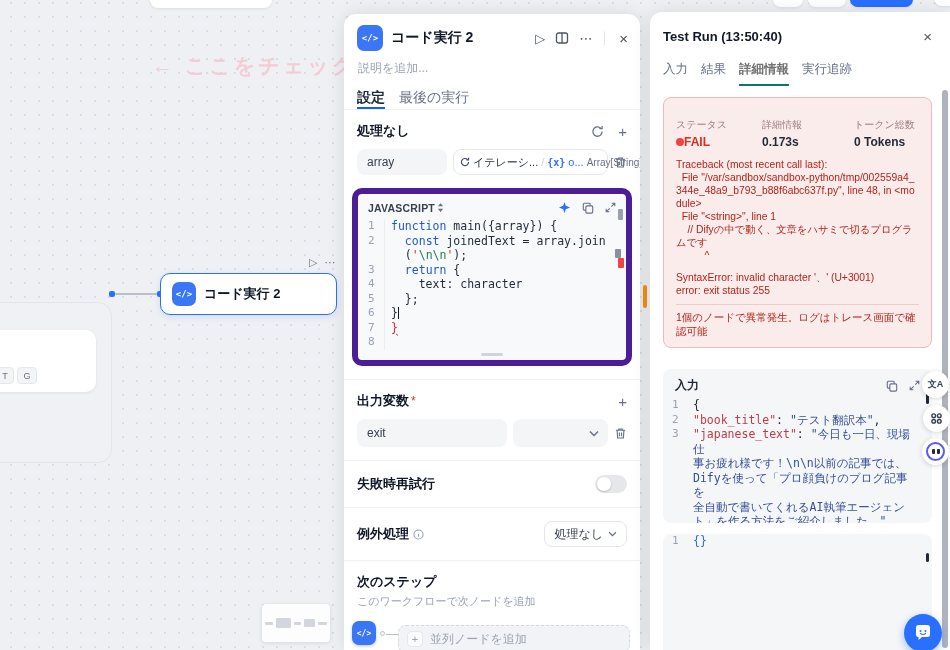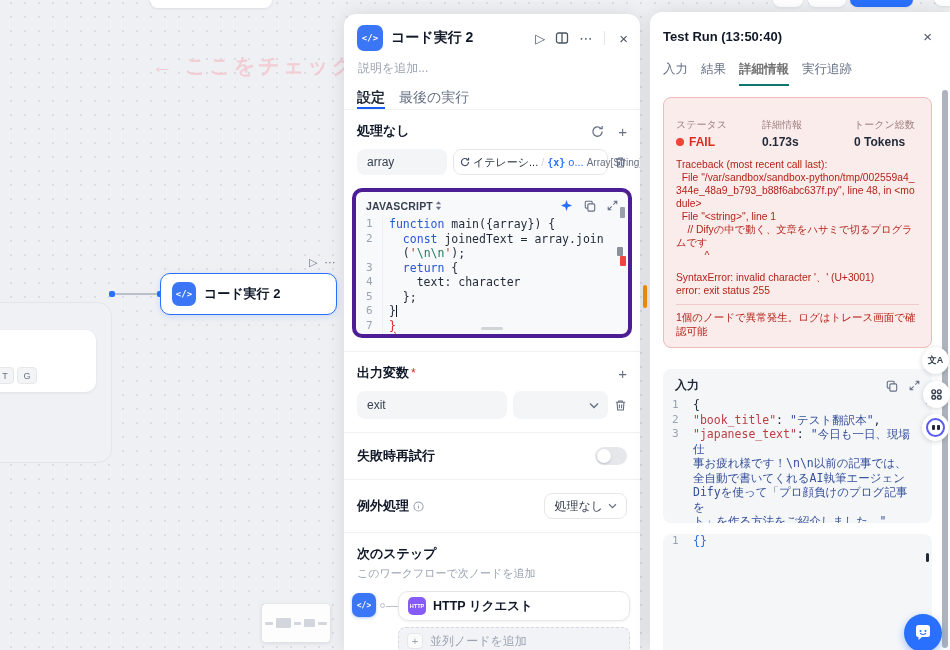--- a/index.html
+++ b/index.html
@@ -75,22 +75,22 @@
     padding:0 10px; font-size:12px; color:#374151; }
   .f-array { width:90px; }
   .var-tag { flex:1; height:26px; background:#fff; border:1px solid #e5e7eb; border-radius:8px;
     display:flex; align-items:center; gap:3px; padding:0 6px; min-width:0; }
   .var-tag .src { font-size:11px; color:#1f2937; white-space:nowrap; }
   .var-tag .slash { color:#d1d5db; font-size:11px; }
   .var-tag .vx { color:#2970ff; font-weight:bold; font-size:10px; font-family:"DejaVu Sans Mono",monospace; }
   .var-tag .vname { color:#2970ff; font-size:11px; }
   .var-tag .vtype { color:#667085; font-size:10px; margin-left:auto; white-space:nowrap; }
 
-  .editor { margin:13px 8px 0 8px; background:#f8f9fb; border:4px solid #4c1d95; border-radius:10px;
-    height:150px; position:relative; overflow:hidden; }
+  .editor { margin:13px 8px 0 8px; background:#f8f9fb; border:6px solid #4c1d95; border-radius:10px;
+    height:178px; position:relative; overflow:hidden; }
   .ed-head { display:flex; align-items:center; padding:7px 10px 3px 10px; gap:10px; }
   .ed-lang { font-size:10.5px; font-weight:bold; color:#374151; letter-spacing:.2px; display:flex; align-items:center; gap:2px; }
   .ed-tools { margin-left:auto; display:flex; gap:11px; align-items:center; }
   .code-area { font-family:"DejaVu Sans Mono","Liberation Mono",monospace; font-size:11.5px; line-height:14.5px; padding:2px 14px 0 0; }
   .code-line { display:flex; }
   .ln { width:26px; text-align:left; padding-left:10px; color:#9aa3b2; flex:0 0 auto; font-size:11px; }
   .lc { white-space:pre; border-left:1px solid #eceef2; padding-left:6px; min-height:14.5px; }
   .tok-kw { color:#2457d6; } .tok-pl { color:#1f2937; } .tok-str { color:#c0392b; }
   .tok-esc { color:#1a7f5a; } .tok-err { color:#e02424; text-decoration:underline wavy #e02424 1px; }
   .caret { display:inline-block; width:1.5px; height:12px; background:#101828; vertical-align:-2px; }
@@ -132,42 +132,42 @@
   .rp-title-row { display:flex; align-items:center; }
   .rp-title { font-size:13px; font-weight:bold; color:#101828; flex:1; }
   .rp-tabs { display:flex; gap:13px; margin-top:16px; }
   .rp-tab { font-size:12.5px; color:#667085; padding-bottom:6px; cursor:pointer; }
   .rp-tab.active { color:#737373; font-weight:bold; border-bottom:2px solid #0f766e; }
   .status-card { margin-top:11px; background:#fbecec; border:1px solid #f1b9b9; border-radius:8px;
     padding:20px 12px 8px 12px; }
   .st-grid { display:grid; grid-template-columns:86px 92px 1fr; }
   .st-h { font-size:10px; color:#a08080; }
   .st-v { font-size:12px; font-weight:600; color:#1f2937; margin-top:3px; }
-  .st-fail { color:#d92d20; display:flex; align-items:center; gap:5px; }
+  .st-fail { color:#d92d20; display:flex; align-items:center; }
   .st-fail .dot { width:8px; height:8px; background:#f04438; border-radius:50%; }
   .tb { margin-top:9px; font-size:10.3px; line-height:13px; color:#b42318; word-break:break-all; white-space:pre-wrap; }
   .tb-line:empty { height:9px; }
   .st-div { height:1px; background:#f0caca; margin:7px 0 6px 0; }
   .st-summary { font-size:10.5px; color:#b42318; }
 
   .json-card { margin-top:21px; background:#f5f6f8; border-radius:8px; position:relative; overflow:hidden; }
   .jc-head { display:flex; align-items:center; padding:8px 12px 4px 12px; }
   .jc-label { font-size:12px; font-weight:bold; color:#1f2937; flex:1; }
   .jc-tools { display:flex; gap:11px; align-items:center; }
   .json-area { font-family:"DejaVu Sans Mono","Liberation Mono",monospace; font-size:11.5px; line-height:14.5px; padding-right:14px; }
   .json-area .ln { width:22px; padding-left:9px; }
   .json-area .lc { border-left:none; padding-left:8px; white-space:pre-wrap; word-break:break-all; }
   .tok-key { color:#bb3e45; } .tok-val { color:#35509a; } .tok-brk { color:#2d6cdf; }
   .jc-thumb { position:absolute; right:3px; width:3px; background:#1f2937; border-radius:2px; }
   .in-card { height:154px; }
   .out-card { margin-top:11px; height:150px; }
 
   .scroll-strip { position:absolute; left:942px; top:90px; width:6px; height:558px; background:#aeb3bd; border-radius:3px; }
   .float-btn { position:absolute; width:27px; height:27px; background:#fff; border-radius:50%;
-    box-shadow:0 1px 5px rgba(16,24,40,.18); display:flex; align-items:center; justify-content:center; cursor:pointer; }
+    box-shadow:0 1px 5px rgba(16,24,40,.18); display:flex; align-items:center; justify-content:center; cursor:pointer;margin-top:24px; }
   .fb-translate { left:922px; top:347px; font-size:9px; color:#374151; font-weight:bold; }
   .fb-apps { left:923px; top:381px; }
   .fb-face { left:922px; top:414px; }
   .face-ring { width:19px; height:19px; border-radius:50%; border:2.5px solid #5a5bf0; background:#fff;
     display:flex; align-items:center; justify-content:center; gap:2px; }
   .face-ring i { width:3px; height:5px; background:#1f2937; border-radius:1px; display:block; }
   .chat-fab { position:absolute; left:904px; top:614px; width:38px; height:38px; background:#2970ff;
     border-radius:50%; box-shadow:0 3px 8px rgba(41,112,255,.4); display:flex; align-items:center;
     justify-content:center; cursor:pointer; }
 </style>
@@ -393,24 +393,20 @@
       <span class="sec-label">次のステップ</span>
     </div>
     <div class="next-hint">このワークフローで次ノードを追加</div>
     <div class="next-flow">
       <span class="nf-left">
         <span class="nf-icon">&lt;/&gt;</span>
         <span class="nf-dot"></span>
         <span class="nf-line"></span>
       </span>
       <span class="nf-right">
-        <div class="http-card">
-          <span class="http-badge">HTTP</span>
-          <span class="hlabel">HTTP リクエスト</span>
-        </div>
         <div class="parallel-btn">
           <span class="pp">+</span>
           <span>並列ノードを追加</span>
         </div>
       </span>
     </div>
   </div>
 
   <div class="run-panel">
     <div class="rp-title-row">
@@ -470,25 +466,25 @@
           <div class="code-line">
             <span class="ln">3</span>
             <span class="lc"><span class="tok-key">"japanese_text"</span><span class="tok-pl">: </span><span class="tok-val">"今日も一日、現場仕</span></span>
           </div>
           <div class="code-line">
             <span class="ln"></span>
             <span class="lc"><span class="tok-val">事お疲れ様です！\n\n以前の記事では、</span></span>
           </div>
           <div class="code-line">
             <span class="ln"></span>
+            <span class="lc"><span class="tok-val">Difyを使って「プロ顔負けのブログ記事を</span></span>
+          </div>
+          <div class="code-line">
+            <span class="ln"></span>
             <span class="lc"><span class="tok-val">全自動で書いてくれるAI執筆エージェン</span></span>
-          </div>
-          <div class="code-line">
-            <span class="ln"></span>
-            <span class="lc"><span class="tok-val">Difyを使って「プロ顔負けのブログ記事を</span></span>
           </div>
           <div class="code-line">
             <span class="ln"></span>
             <span class="lc"><span class="tok-val">ト」を作る方法をご紹介しました。"</span><span class="tok-pl">,</span></span>
           </div>
         </div>
       <div class="jc-thumb" style="top:21px;height:14px"></div>
     </div>
 
     <div class="json-card out-card">

